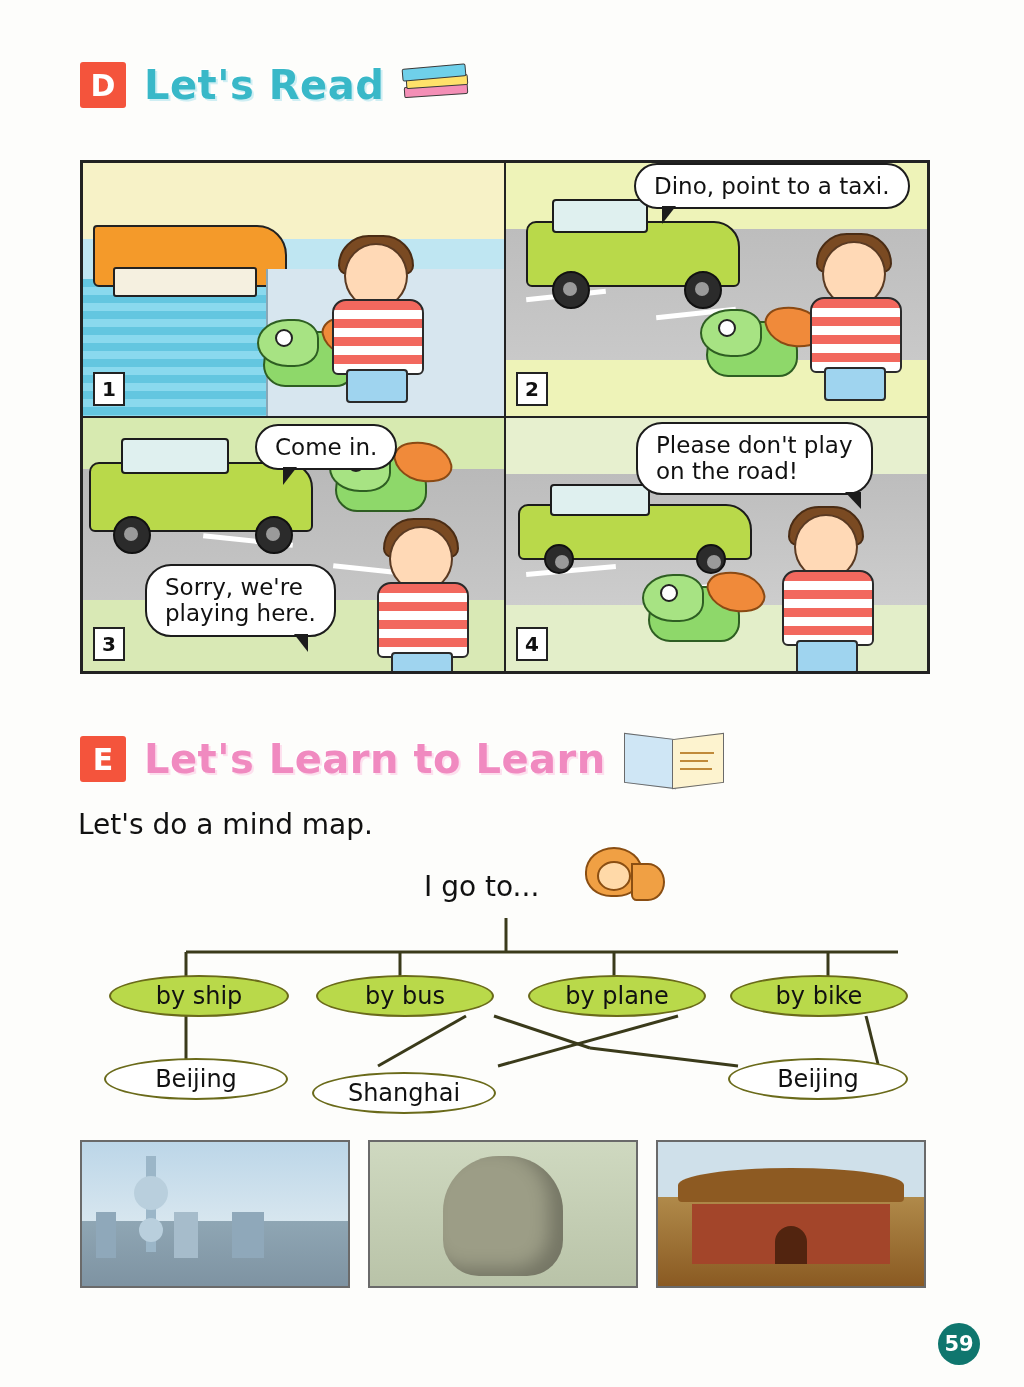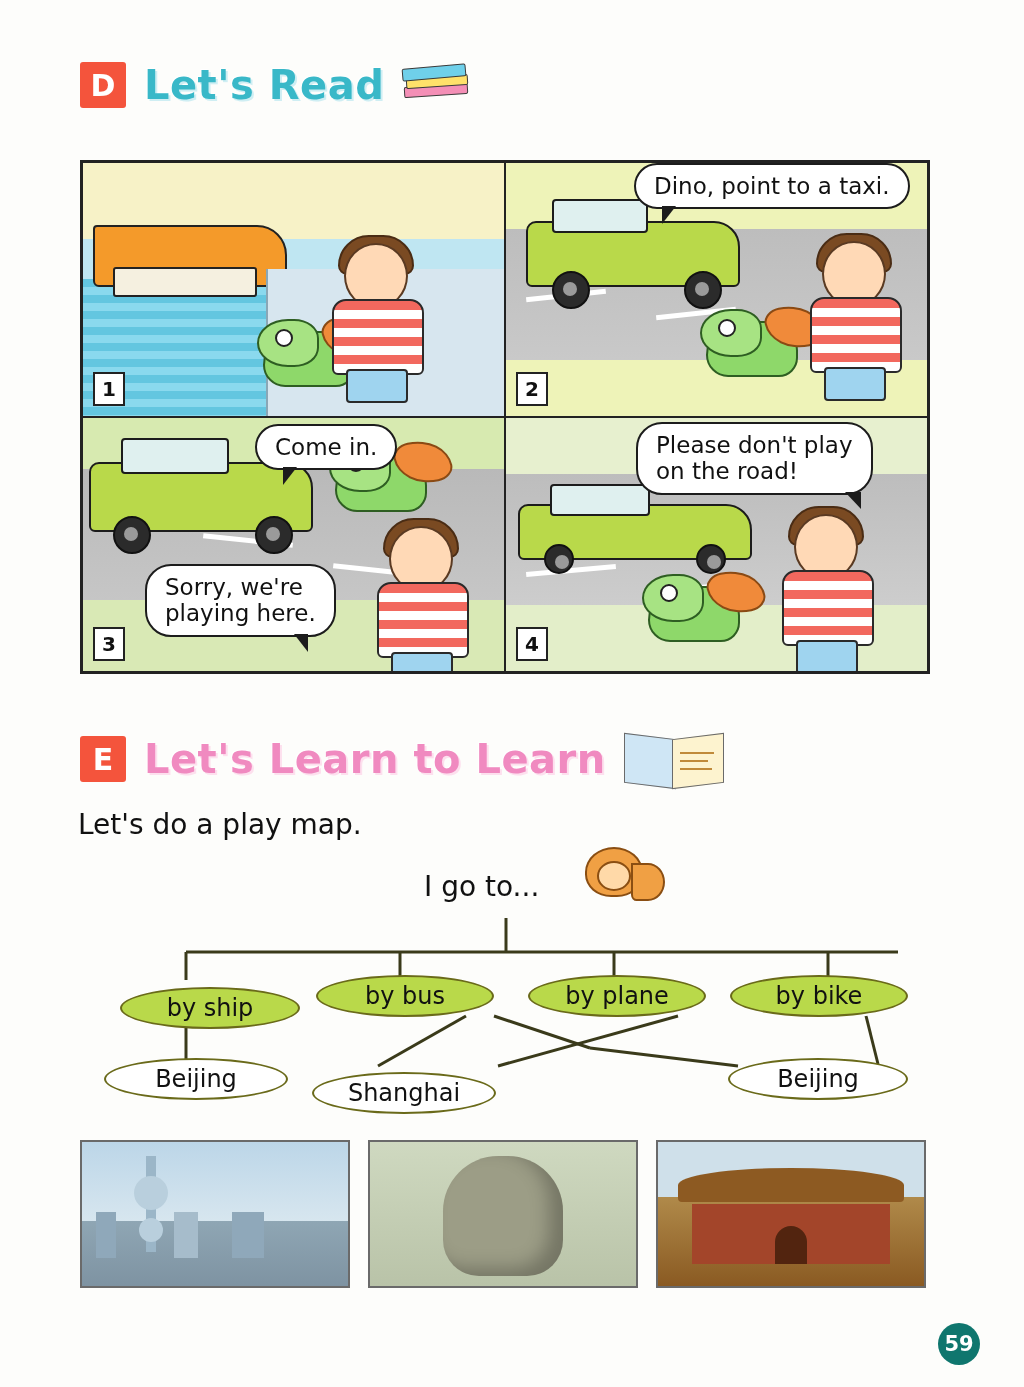--- a/index.html
+++ b/index.html
@@ -481,21 +481,21 @@
     <div class="sec-title learn">Let's Learn to Learn</div>
     <div class="map-icon">
       <div class="pg pgl"></div>
       <div class="pg pgr"></div>
       <div class="ln" style="top:24px; width:34px;"></div>
       <div class="ln" style="top:32px; width:28px;"></div>
       <div class="ln" style="top:40px; width:32px;"></div>
     </div>
   </div>
 
-  <div class="mindmap-intro">Let's do a play map.</div>
+  <div class="mindmap-intro">Let's do a mind map.</div>
 
   <div class="mm-root">I go to...</div>
   <div class="mm-char">
     <div class="hd"></div>
       <div class="tl"></div>
       <div class="fc"></div>
   </div>
 
   <svg class="mm-svg" viewBox="0 0 868 200">
     <line x1="428" y1="0" x2="428" y2="34" stroke="#3a3a1a" stroke-width="3"></line>
@@ -506,21 +506,21 @@
     <line x1="750" y1="34" x2="750" y2="62" stroke="#3a3a1a" stroke-width="3"></line>
 
     <line x1="108" y1="98" x2="108" y2="148" stroke="#3a3a1a" stroke-width="3"></line>
     <line x1="388" y1="98" x2="300" y2="148" stroke="#3a3a1a" stroke-width="3"></line>
     <line x1="416" y1="98" x2="512" y2="130" stroke="#3a3a1a" stroke-width="3"></line>
     <line x1="512" y1="130" x2="660" y2="148" stroke="#3a3a1a" stroke-width="3"></line>
     <line x1="600" y1="98" x2="420" y2="148" stroke="#3a3a1a" stroke-width="3"></line>
     <line x1="788" y1="98" x2="800" y2="146" stroke="#3a3a1a" stroke-width="3"></line>
   </svg>
 
-  <div class="node green" style="left:120px; top:975px; width:180px; height:42px;margin-top:12px;">by ship</div>
+  <div class="node green" style="left:109px; top:975px; width:180px; height:42px;">by ship</div>
   <div class="node green" style="left:316px; top:975px; width:178px; height:42px;">by bus</div>
   <div class="node green" style="left:528px; top:975px; width:178px; height:42px;">by plane</div>
   <div class="node green" style="left:730px; top:975px; width:178px; height:42px;">by bike</div>
 
   <div class="node white" style="left:104px; top:1058px; width:184px; height:42px;">Beijing</div>
   <div class="node white" style="left:312px; top:1072px; width:184px; height:42px;">Shanghai</div>
   <div class="node white" style="left:728px; top:1058px; width:180px; height:42px;">Beijing</div>
 
   <div class="photos">
     <div class="photo ph1">

